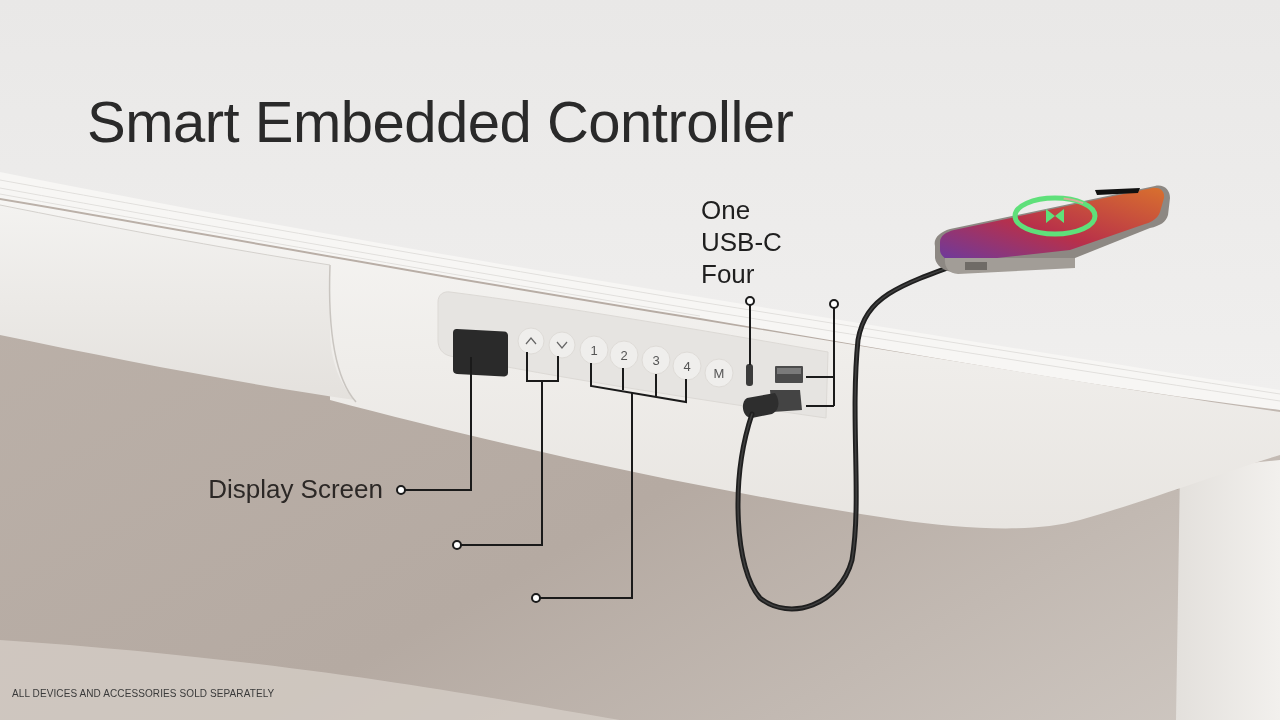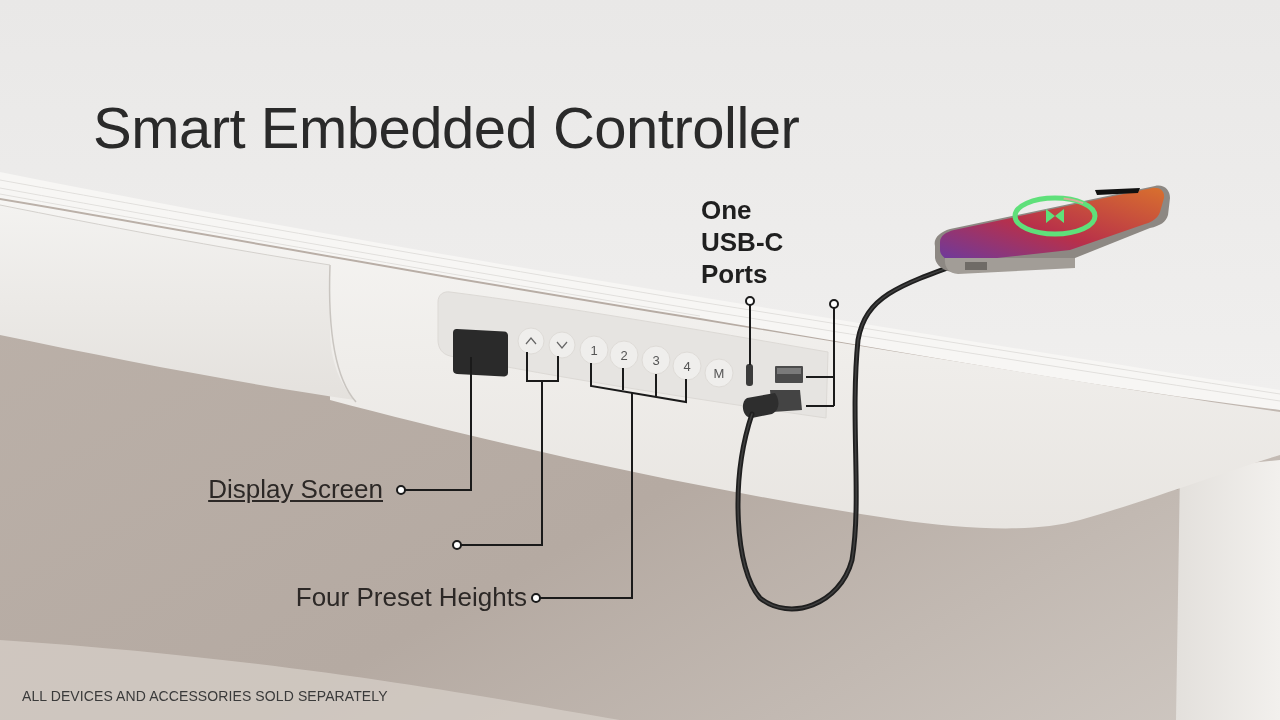--- a/index.html
+++ b/index.html
@@ -5,30 +5,30 @@
   html, body { margin: 0; padding: 0; }
   body {
     width: 1280px; height: 720px; overflow: hidden; position: relative;
     font-family: "Liberation Sans", "DejaVu Sans", sans-serif;
     background: #b8aea6;
   }
   .scene { position: absolute; inset: 0; }
   .headline {
     position: absolute; left: 77px; top: 80px;
     font-size: 58px; font-weight: 400; color: #2a2a2a; letter-spacing: -0.5px;
-    margin: 16px; line-height: 64px;
+    margin: 10px; line-height: 64px;
   }
   .label {
     position: absolute; font-size: 26px; color: #2c2826; white-space: nowrap;
     line-height: 30px;
   }
   .label.right { text-align: right; }
-  .port-label { position: absolute; font-size: 26px; line-height: 32px; color: #1f1f1f; font-weight: bold; }
+  .port-label { position: absolute; font-size: 26px; line-height: 32px; color: #1f1f1f; }
   .disclaimer {
-    position: absolute; left: 22px; top: 688px; font-size: 14px; color: #3a3a3a;
+    position: absolute; left: 12px; top: 688px; font-size: 10px; color: #3a3a3a;
     letter-spacing: 0.1px;
   }
 </style>
 </head>
 <body>
 
 <div class="scene">
   <svg width="1280" height="720" viewBox="0 0 1280 720" style="position:absolute;left:0;top:0;">
     <defs>
       <linearGradient id="floor" x1="0" y1="0" x2="1" y2="1">
@@ -153,20 +153,19 @@
       <circle cx="750" cy="301" r="4"></circle>
       <circle cx="834" cy="304" r="4"></circle>
     </g>
   </svg>
 
   <h1 class="headline">Smart Embedded Controller</h1>
 
   <div class="port-label" style="left:701px; top:194px;">
     <div>One</div>
     <div>USB-C</div>
-    <div>Ports</div>
+    <div>Four</div>
   </div>
 
-  <div class="label right" style="right:897px; top:474px;text-decoration:underline;">Display Screen</div>
-  <div class="label right" style="right:753px; top:582px;">Four Preset Heights</div>
+  <div class="label right" style="right:897px; top:474px;">Display Screen</div>
 
   <div class="disclaimer">ALL DEVICES AND ACCESSORIES SOLD SEPARATELY</div>
 </div>
 
 </body></html>

